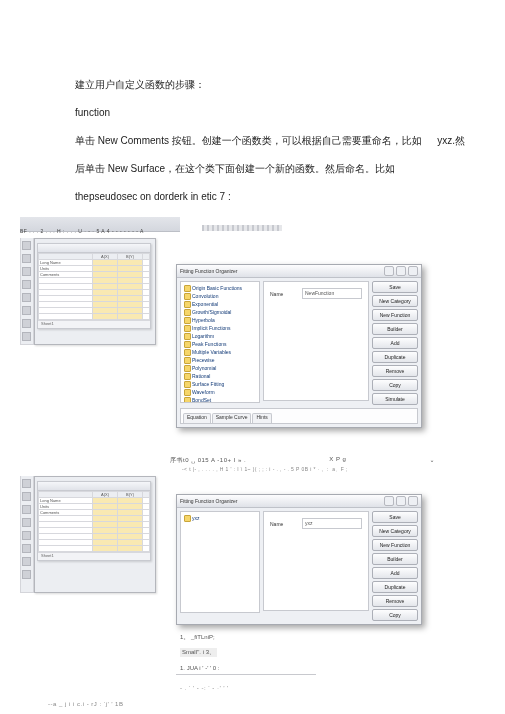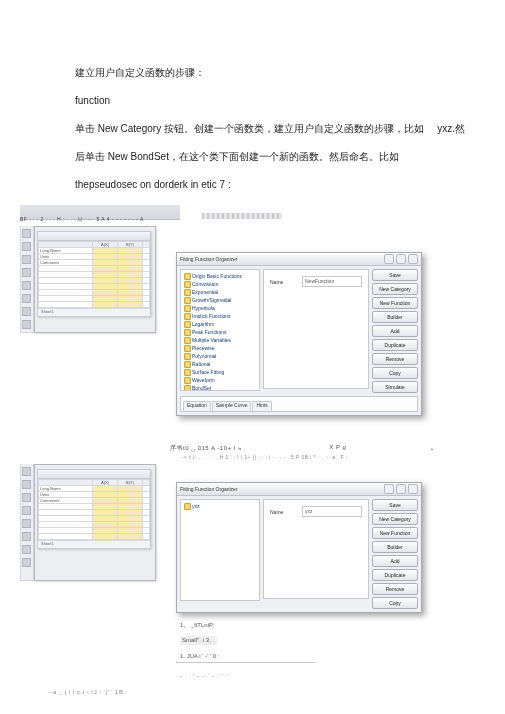--- a/index.html
+++ b/index.html
@@ -9,21 +9,21 @@
     background: #fff;
     font-family: "Microsoft YaHei", Arial, sans-serif;
     font-size: 10px;
     color: #222;
   }
   .page {
     padding: 65px 40px 40px 75px;
     box-sizing: border-box;
   }
   .para {
-    margin: 0 0 12px 0;
+    margin: 12px 0 12px 0;
     line-height: 1.6;
   }
   .line {
     display: flex;
     justify-content: space-between;
     margin: 0 0 12px 0;
     line-height: 1.6;
   }
   .line span:last-child { white-space: nowrap; }
 
@@ -252,25 +252,25 @@
 
 <div class="page">
 
   <p class="para">建立用户自定义函数的步骤：</p>
 
   <div class="line">
     <span>function</span>
   </div>
 
   <div class="line">
-    <span>单击 New Category 按钮。创建一个函数类，建立用户自定义函数的步骤，比如</span>
+    <span>单击 New Comments 按钮。创建一个函数类，可以根据自己需要重命名，比如</span>
     <span>yxz.然</span>
   </div>
 
-  <p class="para">后单击 New BondSet，在这个类下面创建一个新的函数。然后命名。比如</p>
+  <p class="para">后单击 New Surface，在这个类下面创建一个新的函数。然后命名。比如</p>
 
   <p class="para">thepseudosec on dorderk in etic 7 :</p>
 
   <div class="shot-row" style="margin-left:-55px;">
     <div class="top-strip">
       <div class="strip-a"></div>
       <div class="strip-b"></div>
     </div>
     <div class="menubar-text">BF . . .  2 . . . H : . . . U  ·  - · 5 A 4 - - - - - - - A</div>
 

